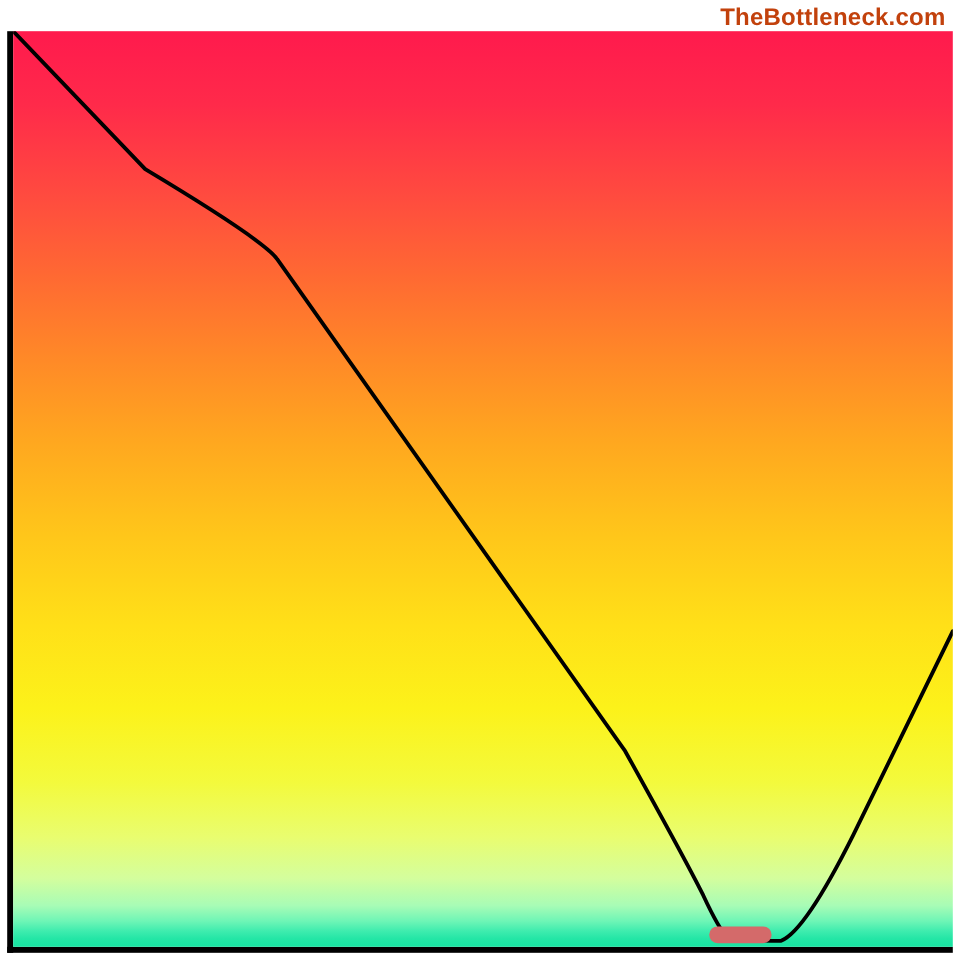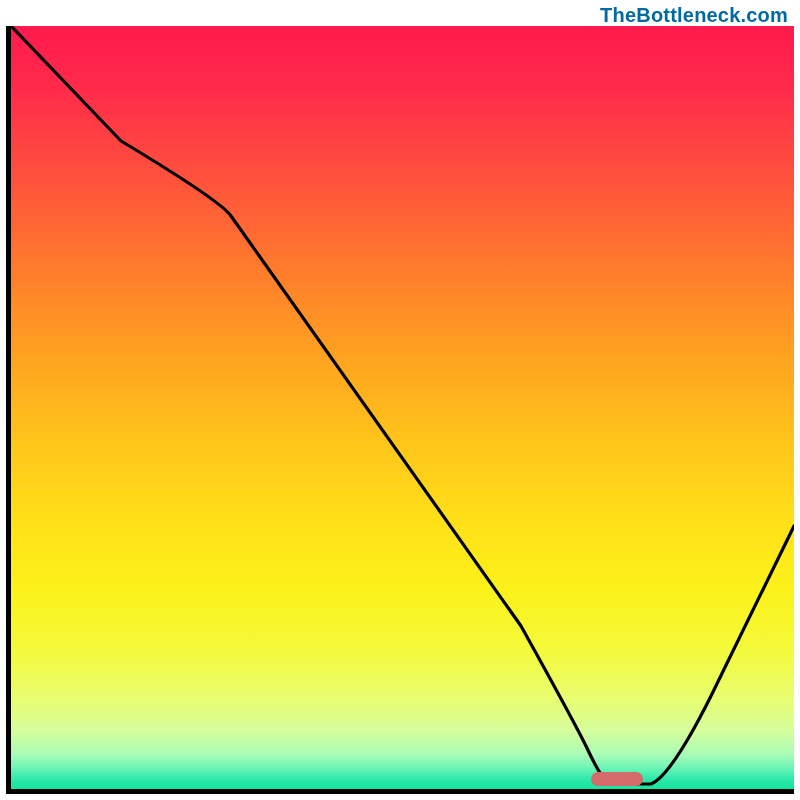--- a/index.html
+++ b/index.html
@@ -9,21 +9,21 @@
     width: 800px;
     height: 800px;
   }
   .watermark {
     position: absolute;
     top: 4px;
     right: 12px;
     font-family: Arial, Helvetica, sans-serif;
     font-size: 20px;
     font-weight: bold;
-    color: #0369a1;
+    color: #c2410c;
     letter-spacing: 0.2px;
     z-index: 10;
   }
   .plot {
     position: absolute;
     left: 6px;
     top: 26px;
     width: 788px;
     height: 768px;
     border-left: 5px solid #000;

